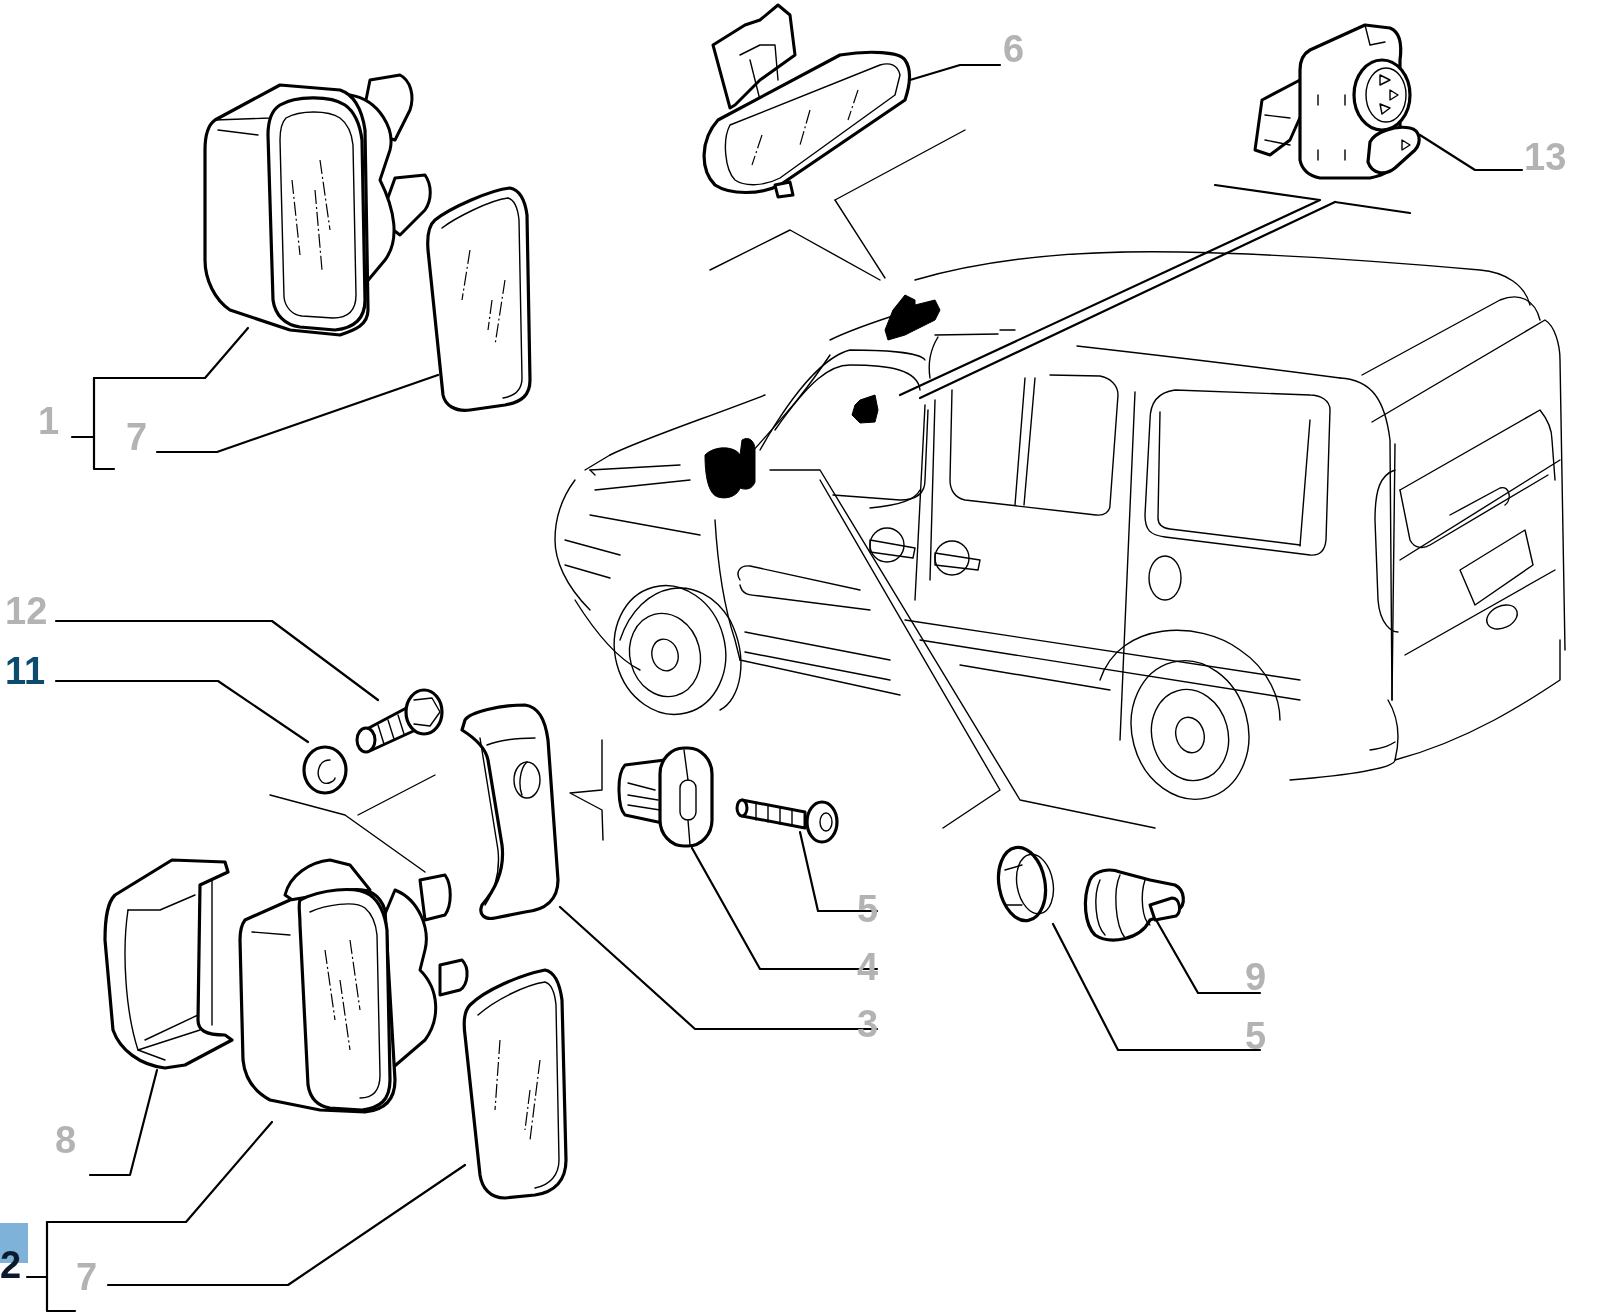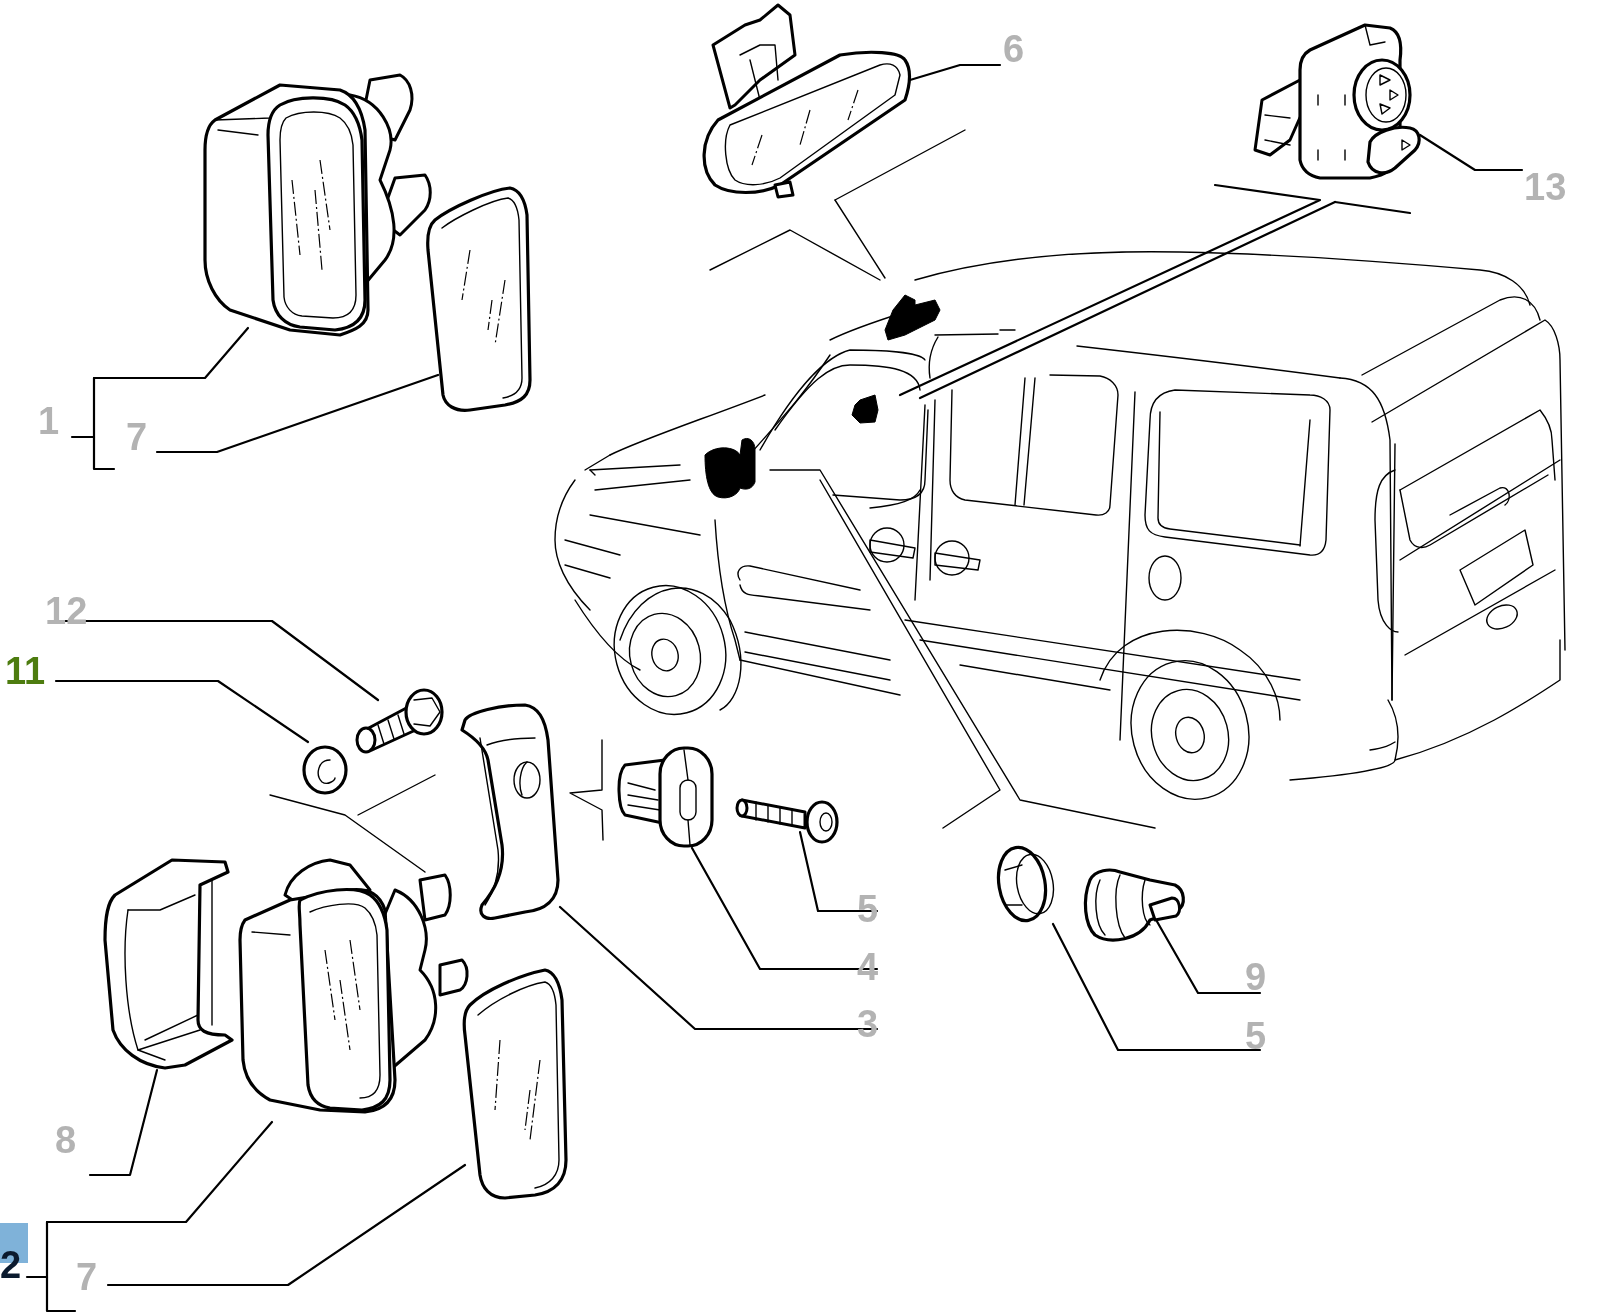--- a/index.html
+++ b/index.html
@@ -304,23 +304,23 @@
     <path class="glass" d="M540 1060 L530 1140"></path>
     <path class="glass" d="M530 1090 L525 1130"></path>
   </g>
 </svg>
 
 <div class="sel-box" style="background: rgb(127, 178, 217);"></div>
 
 <span class="lbl" style="left: 38px; top: 402px; color: rgb(179, 179, 179);">1</span>
 <span class="lbl" style="left: 126px; top: 418px; color: rgb(179, 179, 179);">7</span>
 <span class="lbl" style="left: 1003px; top: 30px; color: rgb(179, 179, 179);">6</span>
-<span class="lbl" style="left: 1524px; top: 138px; color: rgb(179, 179, 179); margin-top: 30px;">13</span>
-<span class="lbl" style="left: 5px; top: 592px; color: rgb(179, 179, 179); margin-left: 40px;">12</span>
-<span class="lbl" style="left: 5px; top: 652px; color: #4d7c0f;">11</span>
+<span class="lbl" style="left: 1524px; top: 138px; color: rgb(179, 179, 179);">13</span>
+<span class="lbl" style="left: 5px; top: 592px; color: rgb(179, 179, 179);">12</span>
+<span class="lbl" style="left: 5px; top: 652px; color: #0c4a6e;">11</span>
 <span class="lbl" style="left: 857px; top: 890px; color: rgb(179, 179, 179);">5</span>
 <span class="lbl" style="left: 857px; top: 948px; color: rgb(179, 179, 179);">4</span>
 <span class="lbl" style="left: 857px; top: 1005px; color: rgb(179, 179, 179);">3</span>
 <span class="lbl" style="left: 1245px; top: 958px; color: rgb(179, 179, 179);">9</span>
 <span class="lbl" style="left: 1245px; top: 1017px; color: rgb(179, 179, 179);">5</span>
 <span class="lbl" style="left: 55px; top: 1121px; color: rgb(179, 179, 179);">8</span>
 <span class="lbl lbl-sel" style="left:0px;top:1246px;">2</span>
 <span class="lbl" style="left: 76px; top: 1258px; color: rgb(179, 179, 179);">7</span>
 
 </body></html>

